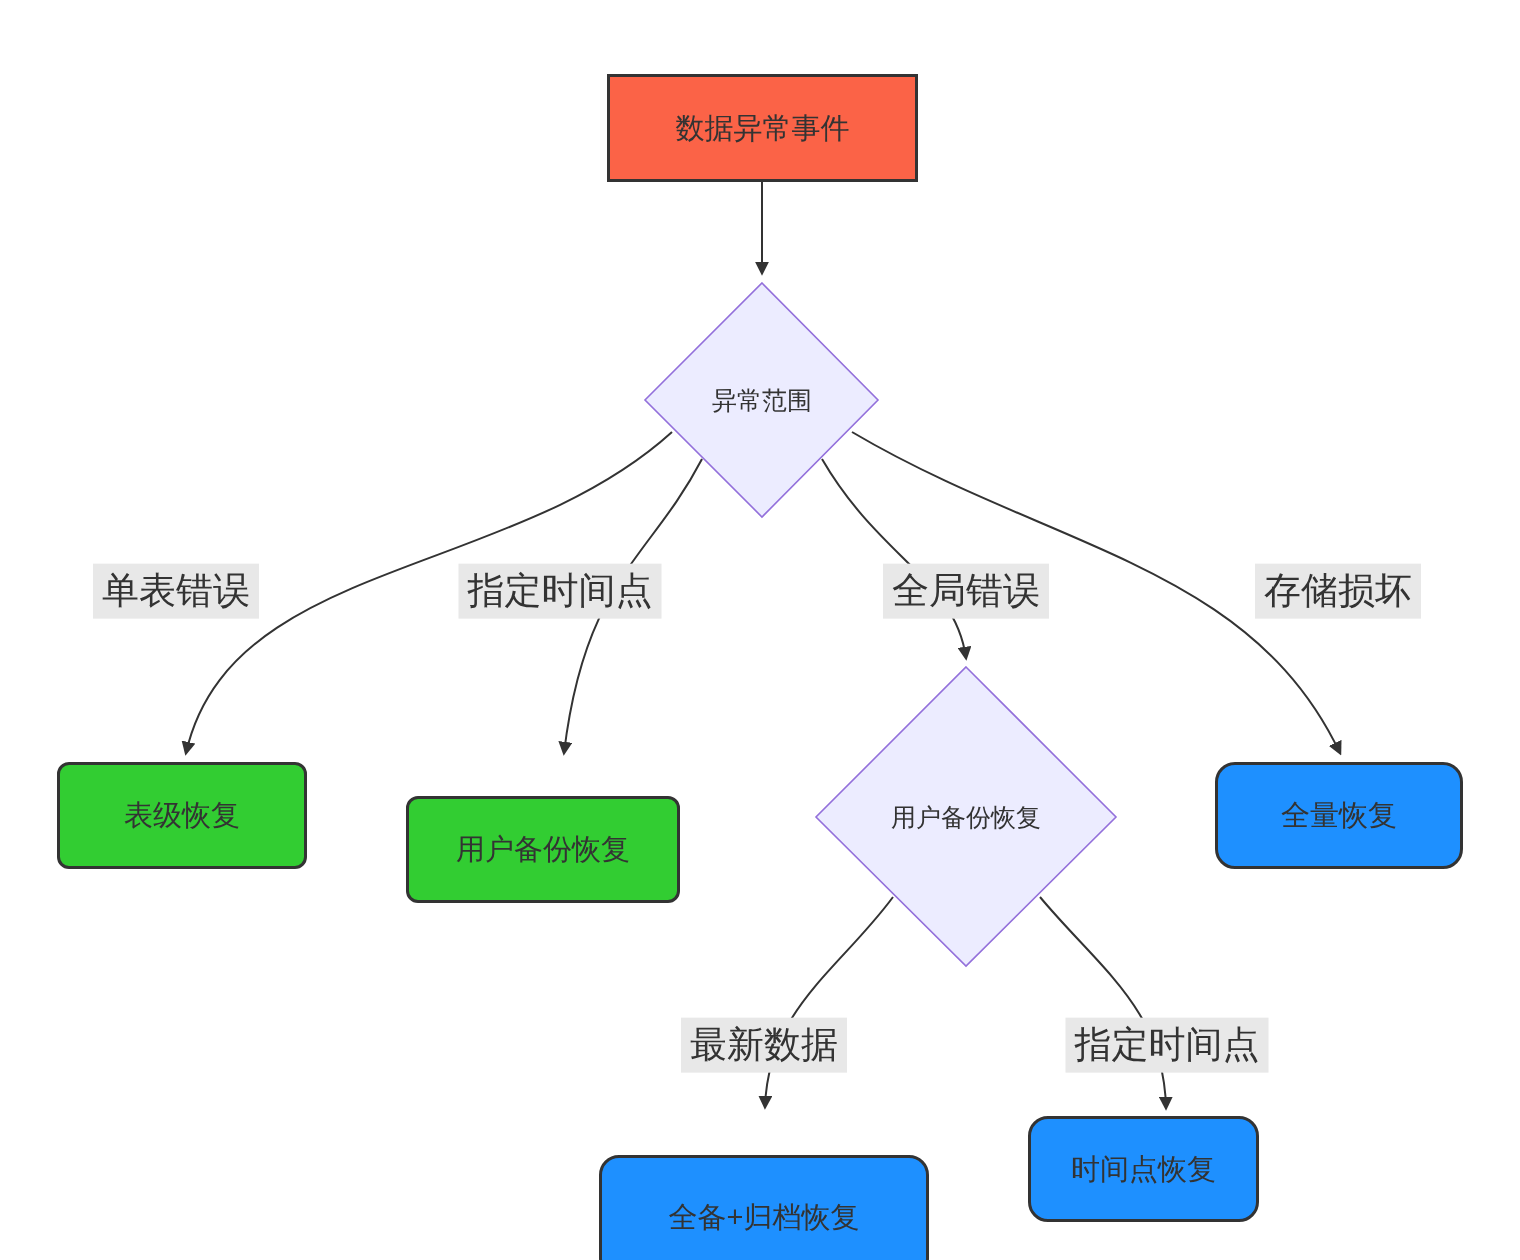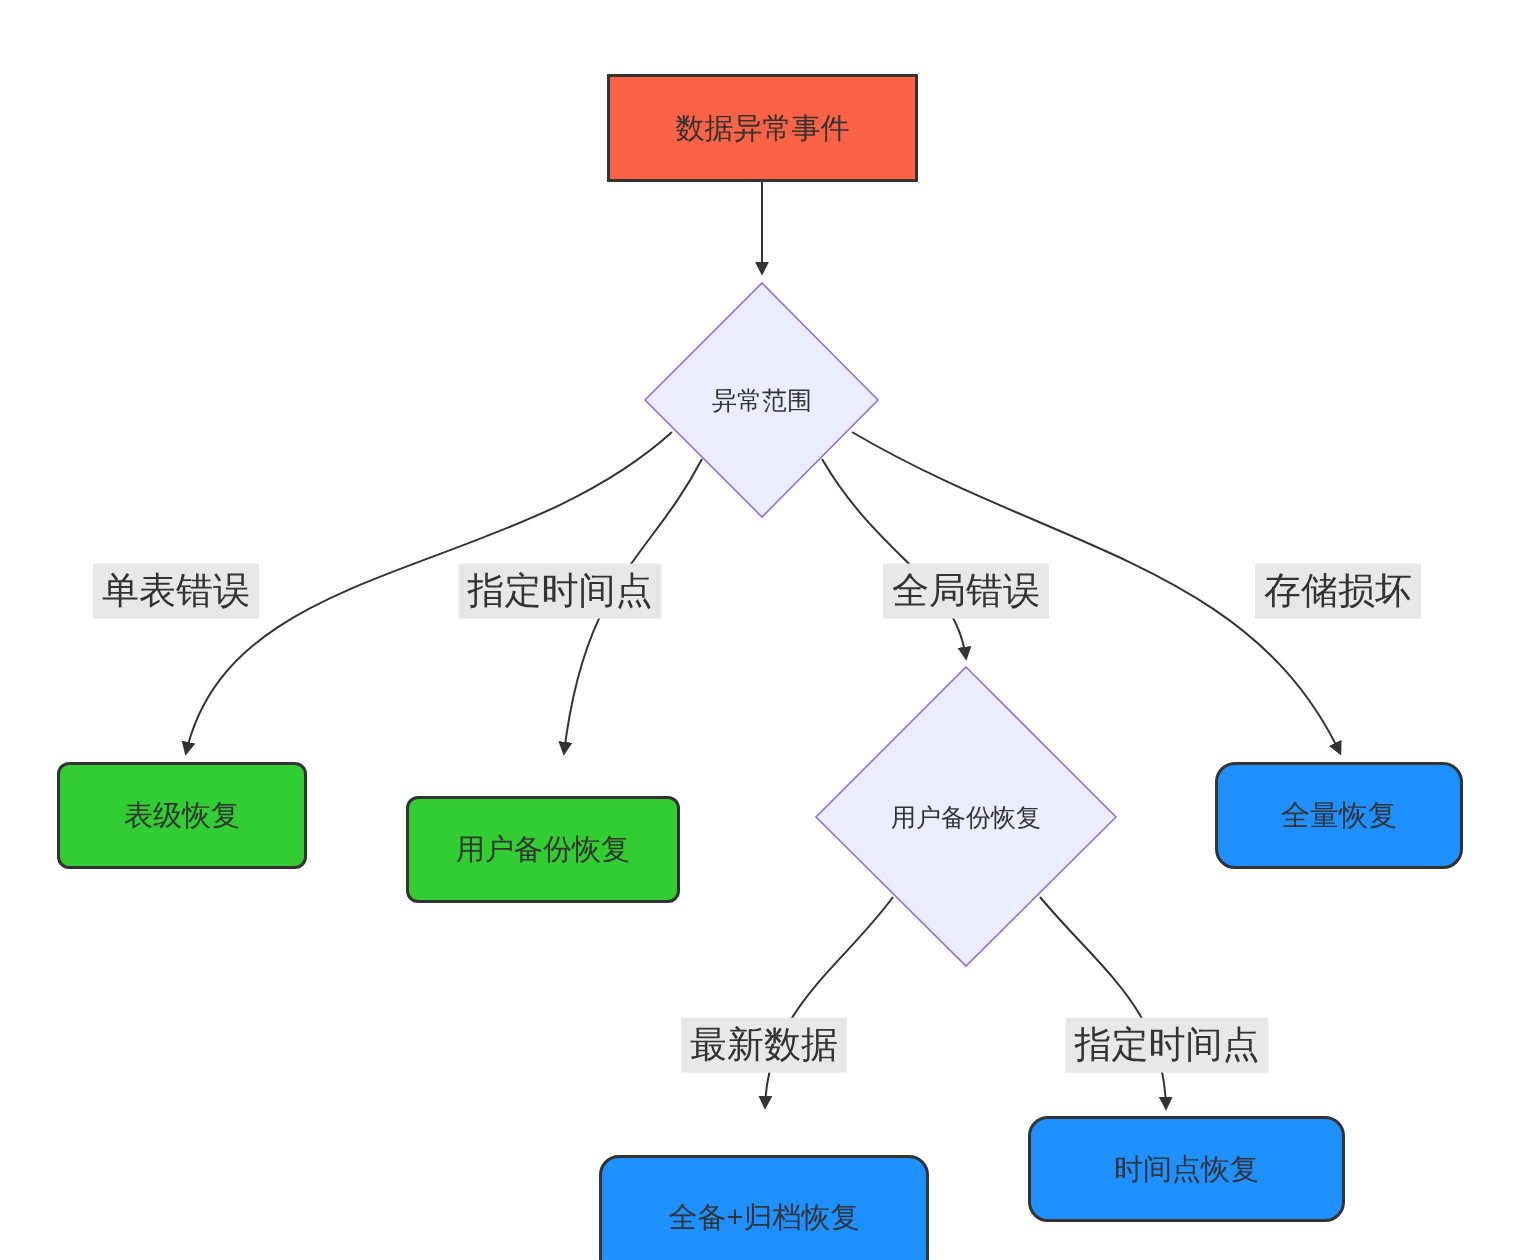--- a/index.html
+++ b/index.html
@@ -84,21 +84,21 @@
   </div>
 
   <div class="node blue" style="left:1215px;top:743px;width:248px;height:107px">
     <span>全量恢复</span>
   </div>
 
   <div class="node blue" style="left:599px;top:1136px;width:330px;height:124px">
     <span>全备+归档恢复</span>
   </div>
 
-  <div class="node blue" style="left:1028px;top:1097px;width:317px;height:106px">
+  <div class="node blue" style="left:1028px;top:1097px;width:231px;height:106px">
     <span>时间点恢复</span>
   </div>
 
   <div class="edge-label" style="left:176px;top:572px">单表错误</div>
 
   <div class="edge-label" style="left:560px;top:572px">指定时间点</div>
 
   <div class="edge-label" style="left:966px;top:572px">全局错误</div>
 
   <div class="edge-label" style="left:1338px;top:572px">存储损坏</div>

